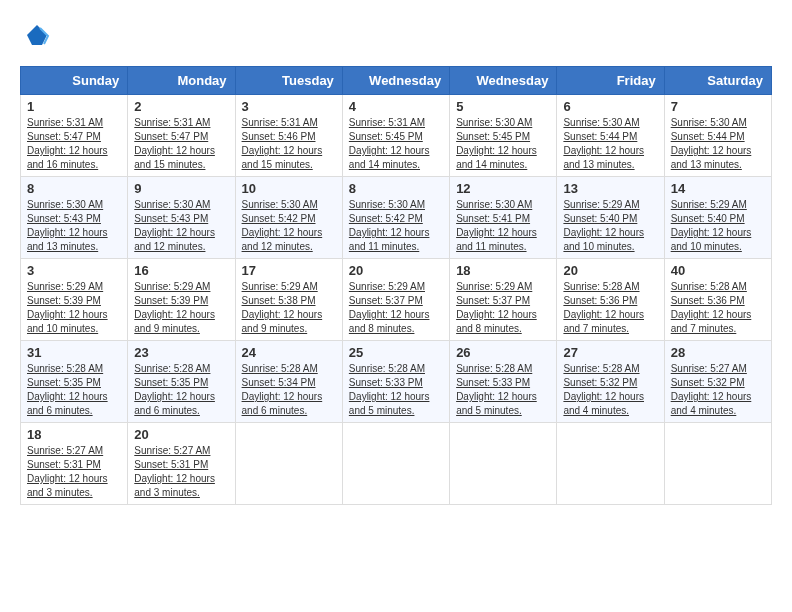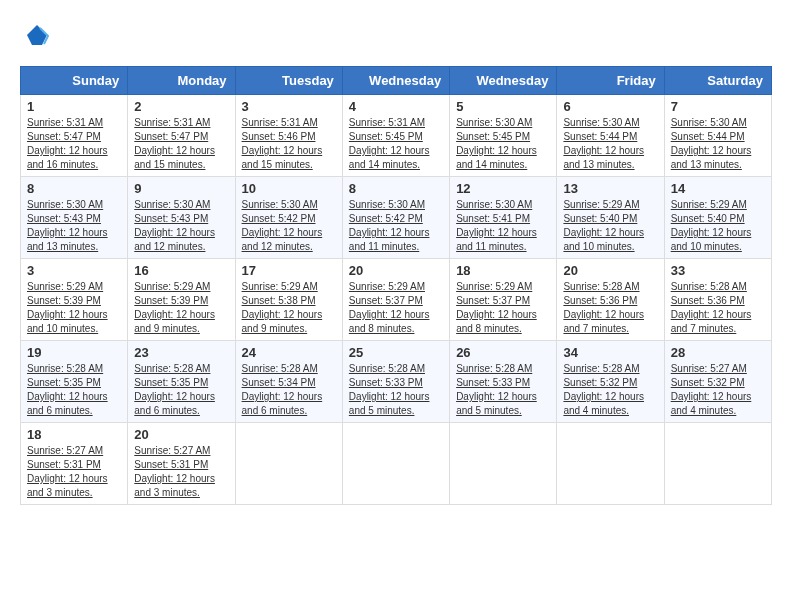--- a/index.html
+++ b/index.html
@@ -203,47 +203,47 @@
         </td>
         <td>
           <span class="day-number">18</span>
           <div class="day-info">Sunrise: 5:29 AM<br>Sunset: 5:37 PM<br>Daylight: 12 hours and 8 minutes.</div>
         </td>
         <td>
           <span class="day-number">20</span>
           <div class="day-info">Sunrise: 5:28 AM<br>Sunset: 5:36 PM<br>Daylight: 12 hours and 7 minutes.</div>
         </td>
         <td>
-          <span class="day-number">33</span>
+          <span class="day-number">40</span>
           <div class="day-info">Sunrise: 5:28 AM<br>Sunset: 5:36 PM<br>Daylight: 12 hours and 7 minutes.</div>
         </td>
       </tr>
       <tr class="row-even">
         <td>
-          <span class="day-number">19</span>
+          <span class="day-number">31</span>
           <div class="day-info">Sunrise: 5:28 AM<br>Sunset: 5:35 PM<br>Daylight: 12 hours and 6 minutes.</div>
         </td>
         <td>
           <span class="day-number">23</span>
           <div class="day-info">Sunrise: 5:28 AM<br>Sunset: 5:35 PM<br>Daylight: 12 hours and 6 minutes.</div>
         </td>
         <td>
           <span class="day-number">24</span>
           <div class="day-info">Sunrise: 5:28 AM<br>Sunset: 5:34 PM<br>Daylight: 12 hours and 6 minutes.</div>
         </td>
         <td>
           <span class="day-number">25</span>
           <div class="day-info">Sunrise: 5:28 AM<br>Sunset: 5:33 PM<br>Daylight: 12 hours and 5 minutes.</div>
         </td>
         <td>
           <span class="day-number">26</span>
           <div class="day-info">Sunrise: 5:28 AM<br>Sunset: 5:33 PM<br>Daylight: 12 hours and 5 minutes.</div>
         </td>
         <td>
-          <span class="day-number">34</span>
+          <span class="day-number">27</span>
           <div class="day-info">Sunrise: 5:28 AM<br>Sunset: 5:32 PM<br>Daylight: 12 hours and 4 minutes.</div>
         </td>
         <td>
           <span class="day-number">28</span>
           <div class="day-info">Sunrise: 5:27 AM<br>Sunset: 5:32 PM<br>Daylight: 12 hours and 4 minutes.</div>
         </td>
       </tr>
       <tr>
         <td>
           <span class="day-number">18</span>

